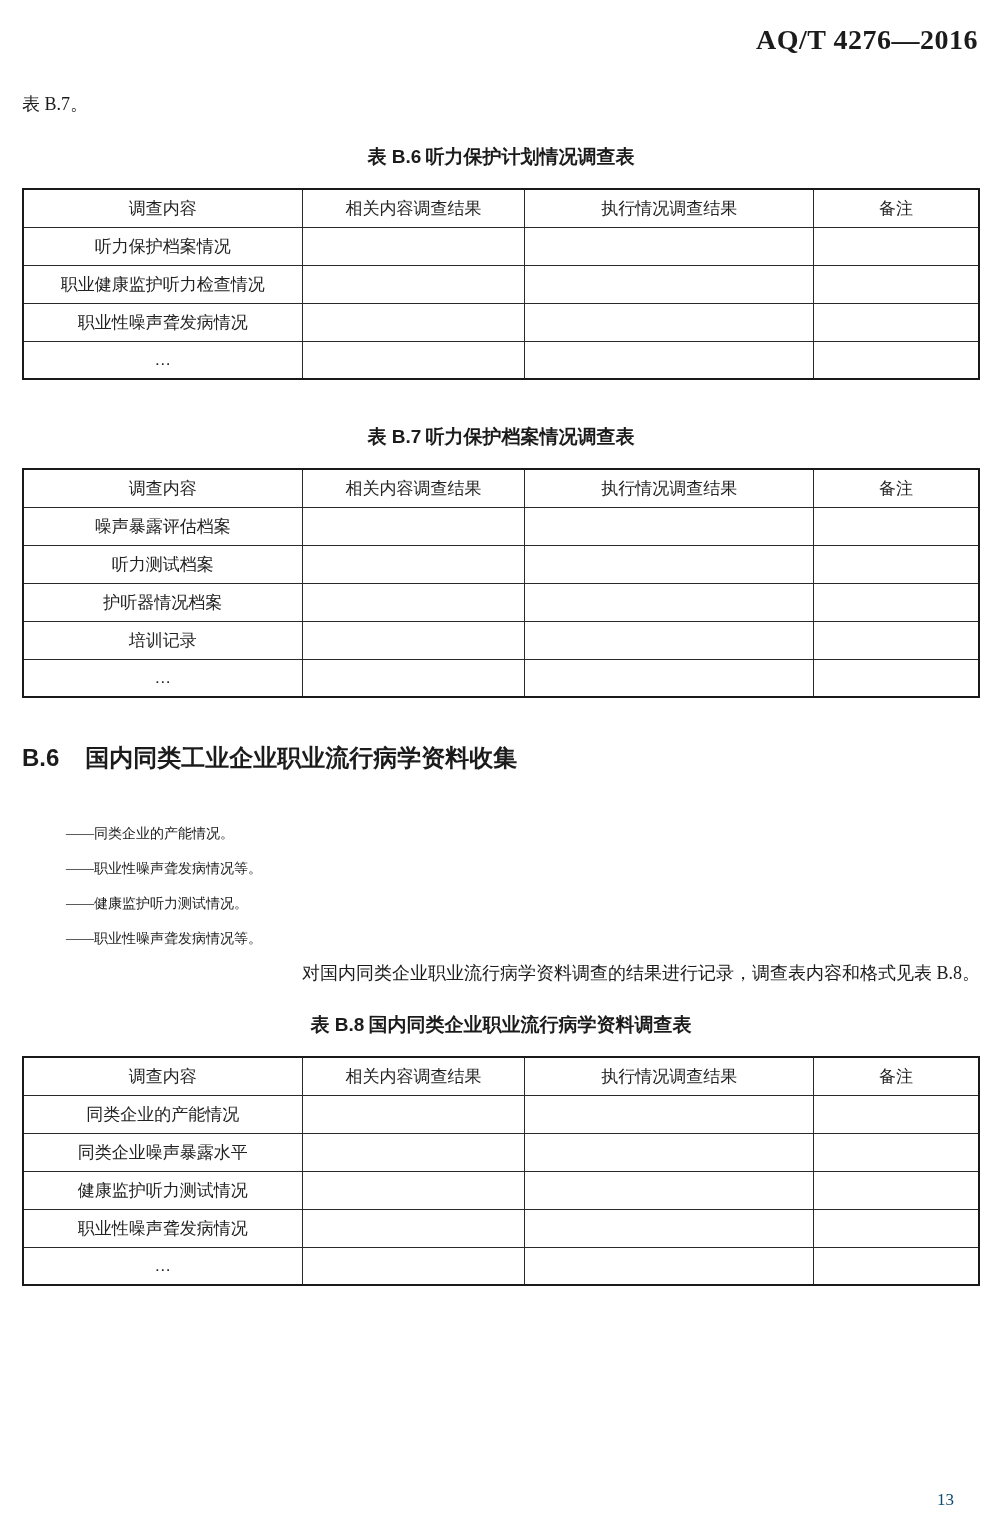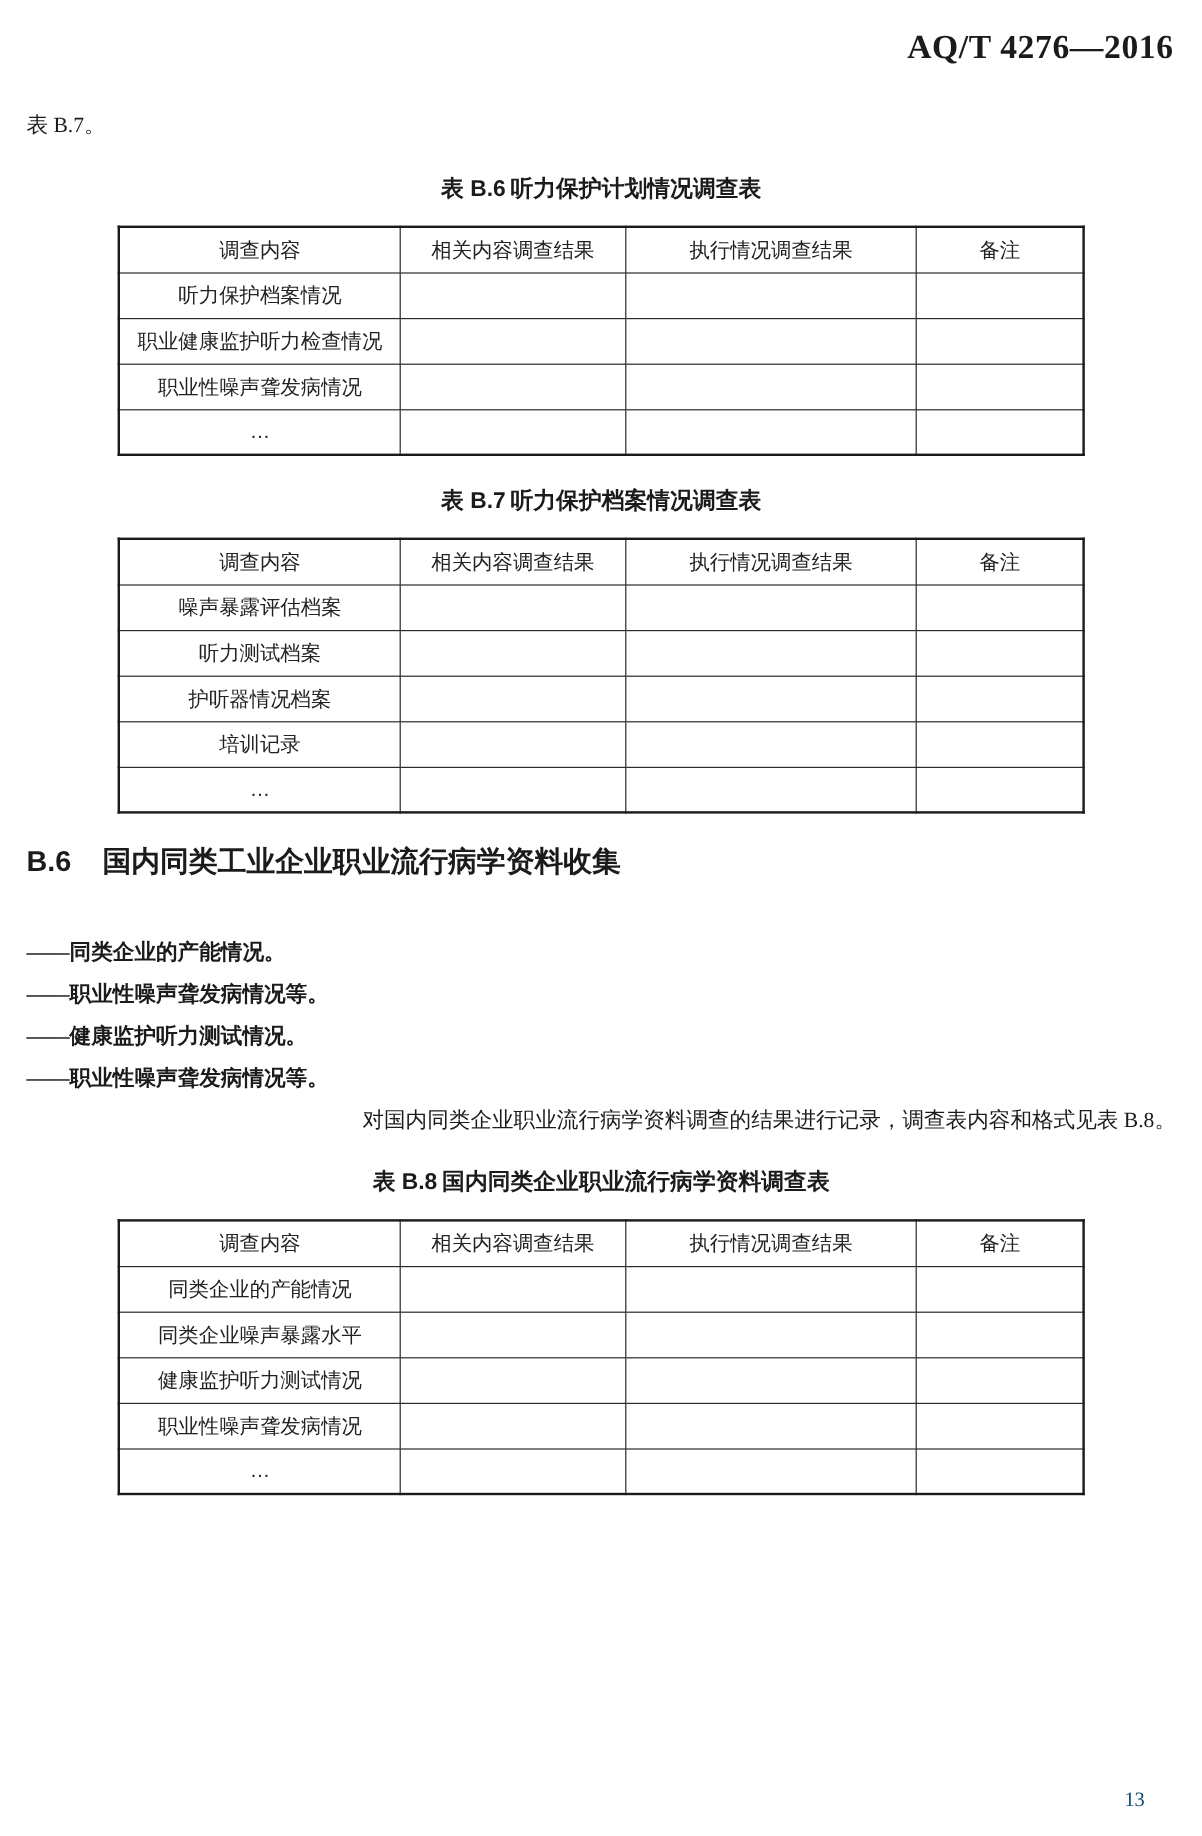--- a/index.html
+++ b/index.html
@@ -31,22 +31,22 @@
   }
   .table-caption {
     text-align: center;
     font-weight: bold;
     font-size: 19px;
     margin-bottom: 18px;
     font-family: "Liberation Sans", "DejaVu Sans", sans-serif;
   }
   .cap-label { margin-right: 4px; }
   table.survey-table {
-    width: 806px;
-    margin: 0 auto 24px auto;
+    width: 958px;
+    margin: 0 auto 44px auto;
     border-collapse: collapse;
     border: 2px solid #1a1a1a;
     table-layout: fixed;
   }
   table.survey-table th,
   table.survey-table td {
     border: 1px solid #2a2a2a;
     height: 38px;
     text-align: center;
     vertical-align: middle;
@@ -62,22 +62,22 @@
   .section-heading {
     font-weight: bold;
     font-size: 24px;
     margin-top: 14px;
     margin-bottom: 42px;
     font-family: "Liberation Sans", "DejaVu Sans", sans-serif;
   }
   .section-heading .head-num { margin-right: 26px; }
   ul.dash-list {
     list-style: none;
-    font-size: 18px;
-    font-weight: bold;
+    margin-left: 44px;
+    font-size: 14px;
   }
   ul.dash-list li {
     line-height: 35px;
   }
   .body-paragraph {
     margin-left: 44px;
     font-size: 18px;
     margin-top: 2px;
     line-height: 30px;
     margin-bottom: 24px;

